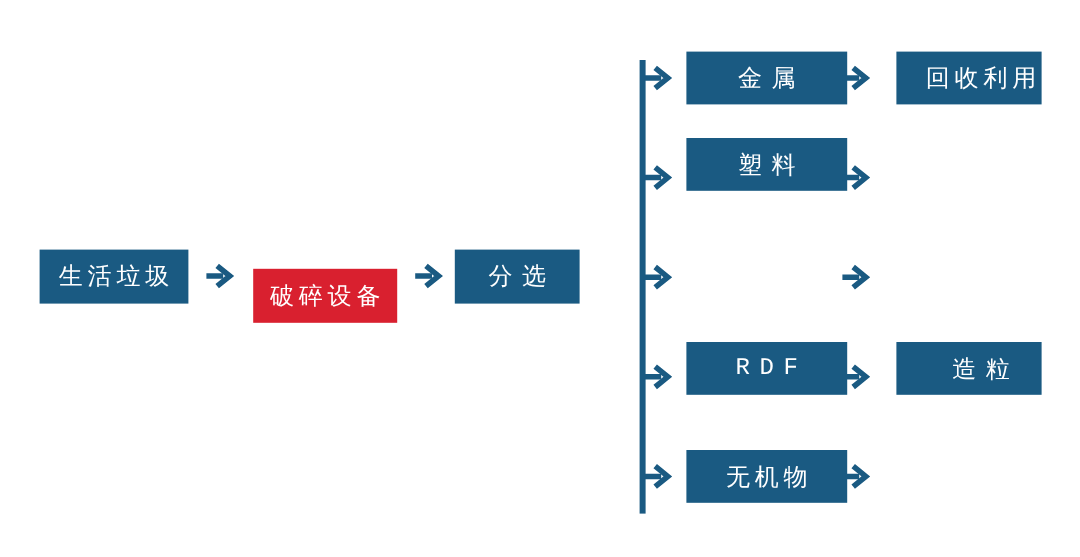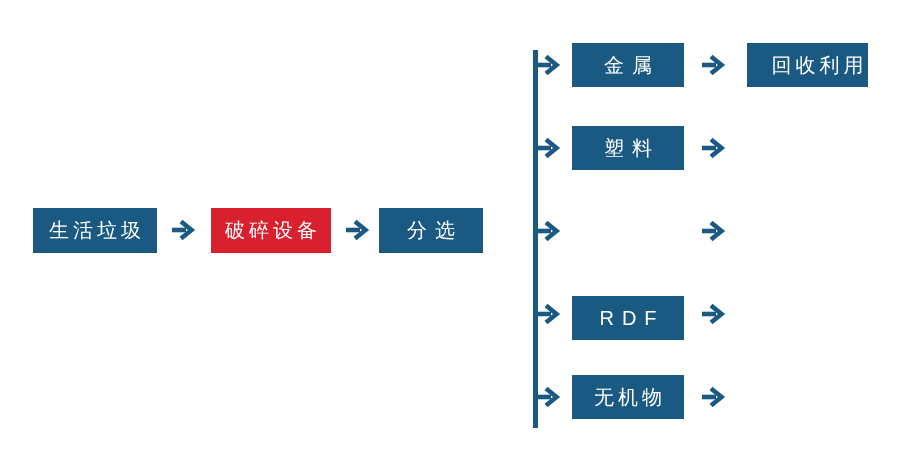--- a/index.html
+++ b/index.html
@@ -26,27 +26,27 @@
     display:flex;align-items:center;justify-content:center;
     font-size:20px;
     letter-spacing:4px;
     text-indent:4px;
     white-space:nowrap;
   }
   .node.red{background:var(--node-highlight-red);}
   .node.sp2{letter-spacing:8px;text-indent:8px;}
   
   .n-source{left:33px;top:208px;width:124px;}
-  .n-crusher{left:211px;top:208px;width:120px;}
+  .n-crusher{left:211px;top:224px;width:120px;}
   .n-sorting{left:379px;top:208px;width:104px;}
   
   .branch-box{height:44px;}
-  .col1{left:572px;width:112px;}
+  .col1{left:572px;width:134px;}
   .col2{left:747px;width:121px;padding-left:20px;}
-  .row1{top:43px;}  .row2{top:126px;} .row3{top:209px;} .row4{top:296px;} .row5{top:375px;text-align:right;}
+  .row1{top:43px;}  .row2{top:115px;} .row3{top:209px;} .row4{top:285px;font-family:Liberation Mono, monospace;} .row5{top:375px;text-align:right;}
   
   .vline{
     position:absolute;
     left:533px;top:50px;width:5px;height:378px;
     background:var(--connector-blue);
   }
   .arrow{position:absolute;width:28px;height:22px;}
   .arrow path{stroke:var(--connector-blue);stroke-width:4.6;fill:none;}
   .a-main1{left:171px;top:219px;}
   .a-main2{left:345px;top:219px;}
@@ -123,20 +123,23 @@
     <path d="M1 11 H15"></path>
       <path d="M10 2.5 L20.5 11 L10 19.5"></path>
   </svg>
   <div class="node branch-box sp2 col1 row4">
     <span>RDF</span>
   </div>
   <svg class="arrow a-b2 ar4" viewBox="0 0 28 22">
     <path d="M1 11 H15"></path>
       <path d="M10 2.5 L20.5 11 L10 19.5"></path>
   </svg>
+  <div class="node branch-box sp2 col2 row4">
+    <span>造粒</span>
+  </div>
 
   <svg class="arrow a-b ar5" viewBox="0 0 28 22">
     <path d="M1 11 H15"></path>
       <path d="M10 2.5 L20.5 11 L10 19.5"></path>
   </svg>
   <div class="node branch-box col1 row5">
     <span>无机物</span>
   </div>
   <svg class="arrow a-b2 ar5" viewBox="0 0 28 22">
     <path d="M1 11 H15"></path>

